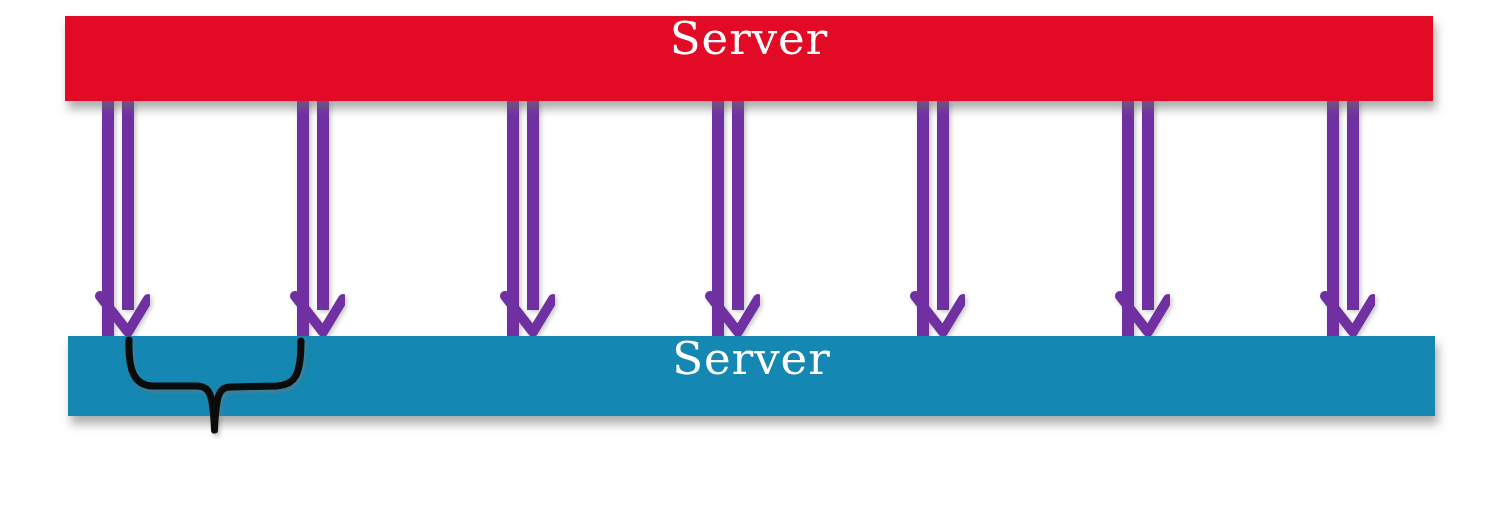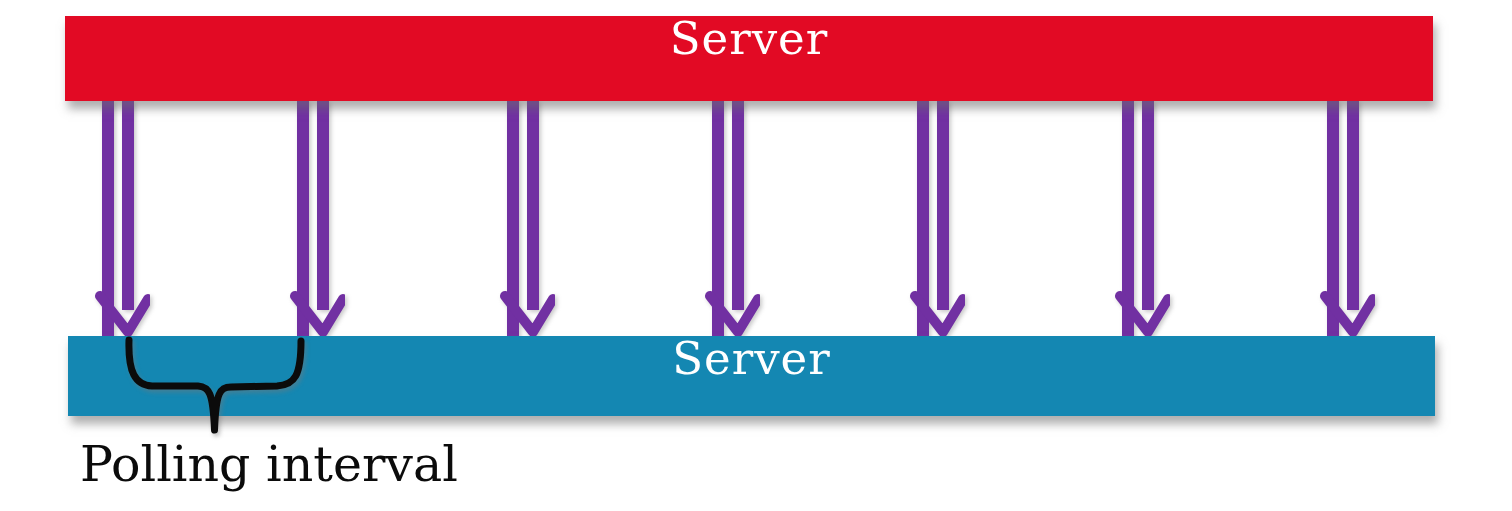--- a/index.html
+++ b/index.html
@@ -139,16 +139,15 @@
   <svg class="brace" width="190" height="106" viewBox="120 334 190 106">
     <path d="M 129 340
              C 128 372 135 385 152 386
              L 198 386
              C 209 387 213 392 214.5 430
              C 216 392 220 387 231 387
              L 277 386
              C 295 385 301 375 301 341" fill="none" stroke="var(--brace, #0B0B0B)" stroke-width="7" stroke-linecap="round" stroke-linejoin="round"></path>
   </svg>
 
-  <div class="annotation">Polling interval</div>
 
 
 </div>
 
 </body></html>

